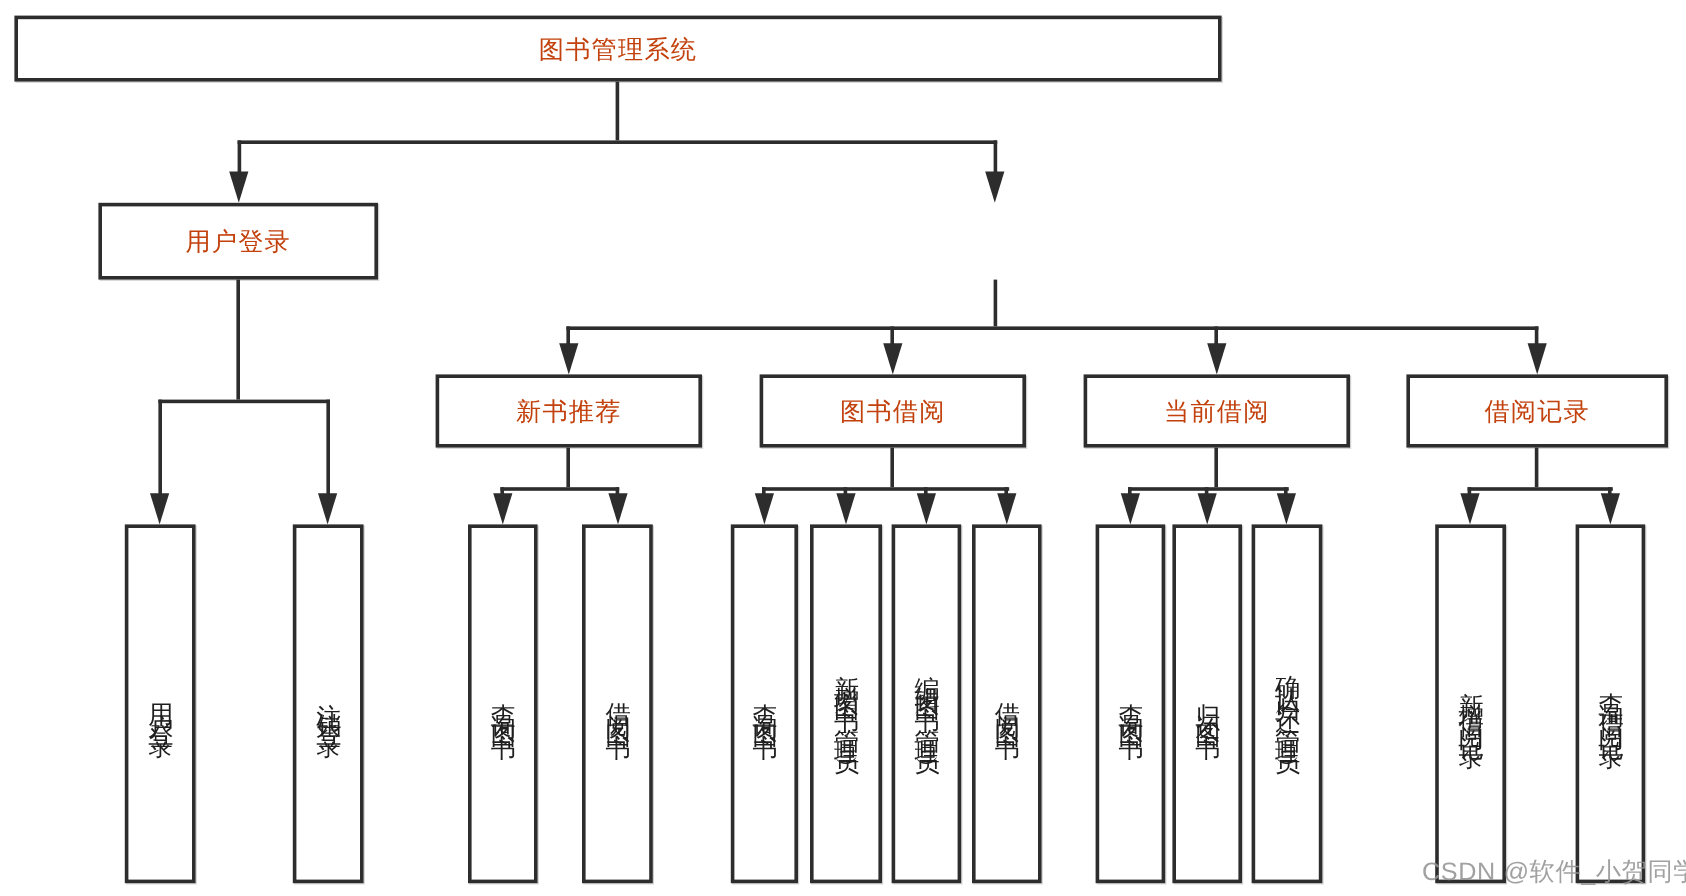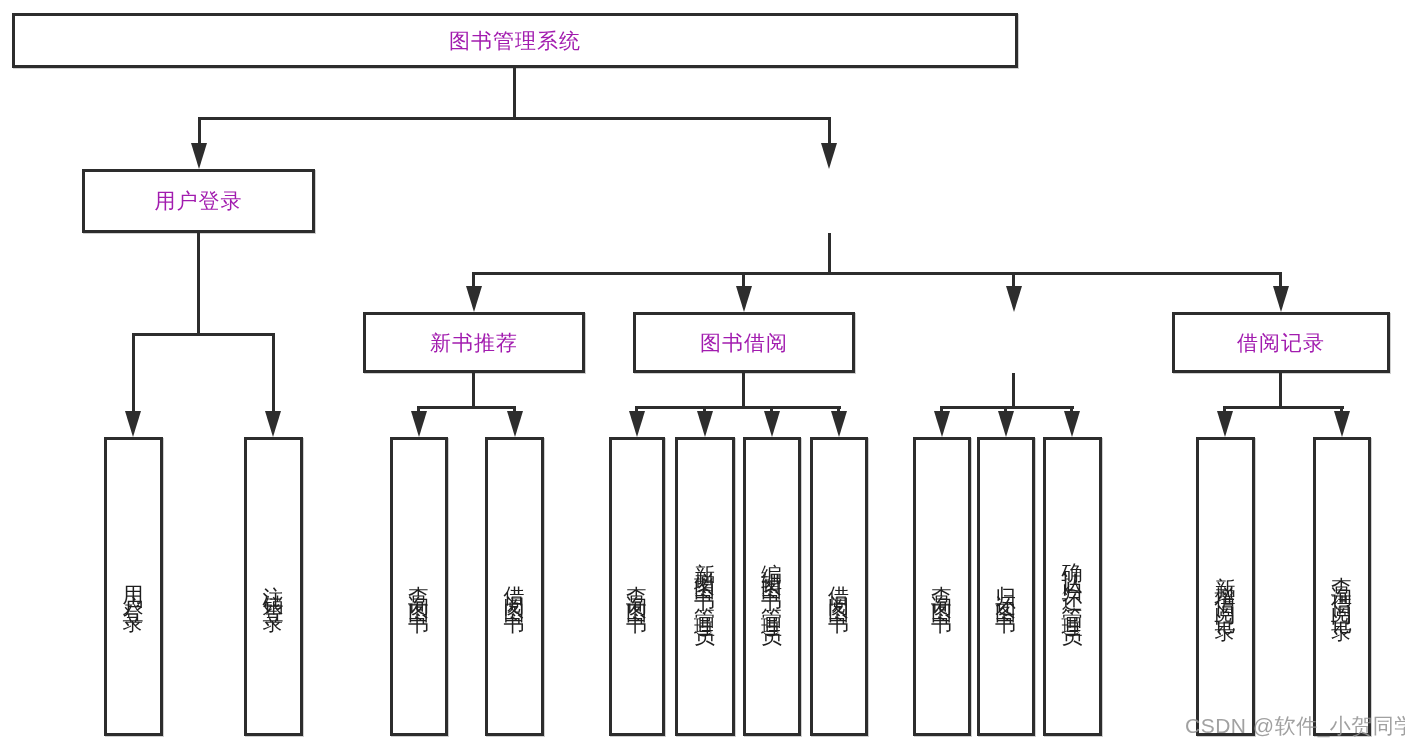--- a/index.html
+++ b/index.html
@@ -12,21 +12,21 @@
   }
   .box{
     position:absolute;
     background:#ffffff;
     border:3px solid #2d2d2d;
     box-sizing:border-box;
     display:flex;align-items:center;justify-content:center;
     box-shadow:1px 1px 0 rgba(120,120,120,.35);
   }
   .hlabel{
-    font-size:21px;color:#a21caf;letter-spacing:1px;white-space:nowrap;
+    font-size:21px;color:#c2410c;letter-spacing:1px;white-space:nowrap;
   }
   .vtext{
     writing-mode:vertical-rl;
     text-orientation:mixed;
     font-size:21px;color:#1f1f1f;
     letter-spacing:9px;line-height:1;
   }
   .vline{position:absolute;width:3px;background:#2d2d2d;}
   .hline{position:absolute;height:3px;background:#2d2d2d;}
   .arrow{
@@ -77,20 +77,23 @@
   <div class="vline" style="left:1012px;top:272px;height:20px"></div>
   <div class="arrow" style="left:1006px;top:286px"></div>
   <div class="vline" style="left:1279px;top:272px;height:20px"></div>
   <div class="arrow" style="left:1273px;top:286px"></div>
 
   <div class="box" style="left:363px;top:312px;width:222px;height:61px">
     <span class="hlabel">新书推荐</span>
   </div>
   <div class="box" style="left:633px;top:312px;width:222px;height:61px">
     <span class="hlabel">图书借阅</span>
+  </div>
+  <div class="box" style="left:903px;top:312px;width:222px;height:61px">
+    <span class="hlabel">当前借阅</span>
   </div>
   <div class="box" style="left:1172px;top:312px;width:218px;height:61px">
     <span class="hlabel">借阅记录</span>
   </div>
 
   <div class="vline" style="left:472px;top:373px;height:33px"></div>
   <div class="hline" style="left:417px;top:406px;width:99px"></div>
   <div class="vline" style="left:417px;top:406px;height:10px"></div>
   <div class="arrow" style="left:411px;top:411px"></div>
   <div class="vline" style="left:513px;top:406px;height:10px"></div>

